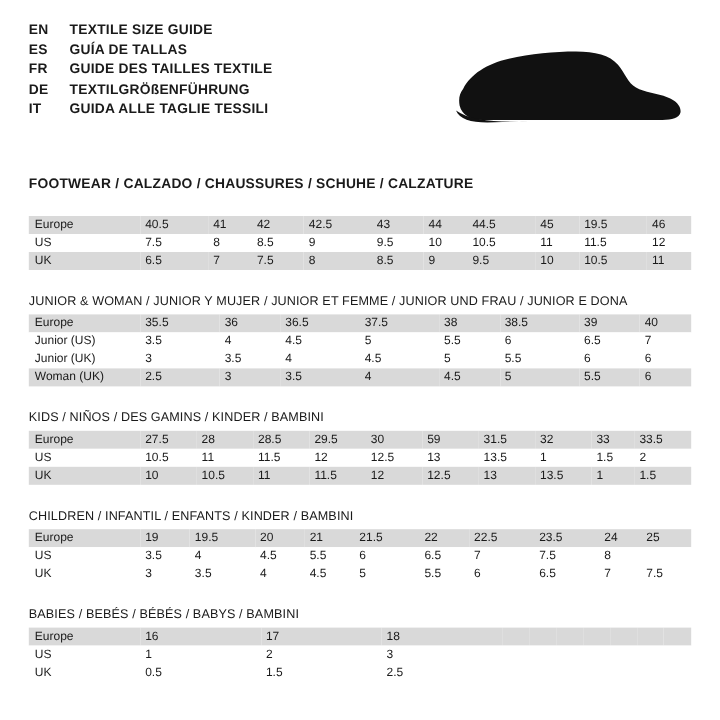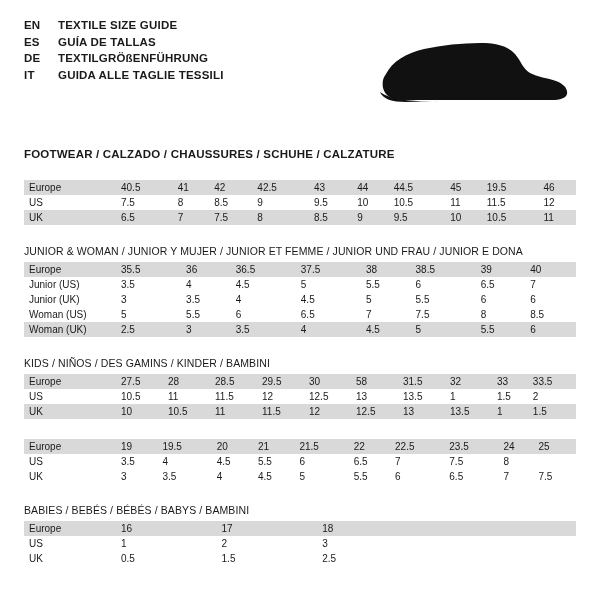--- a/index.html
+++ b/index.html
@@ -104,20 +104,24 @@
   <div class="header">
     <table class="lang-table">
       <tbody>
         <tr>
           <td class="lang-code">EN</td>
           <td class="lang-title">TEXTILE SIZE GUIDE</td>
         </tr>
         <tr>
           <td class="lang-code">ES</td>
           <td class="lang-title">GUÍA DE TALLAS</td>
+        </tr>
+        <tr>
+          <td class="lang-code">FR</td>
+          <td class="lang-title">GUIDE DES TAILLES TEXTILE</td>
         </tr>
         <tr>
           <td class="lang-code">DE</td>
           <td class="lang-title">TEXTILGRÖßENFÜHRUNG</td>
         </tr>
         <tr>
           <td class="lang-code">IT</td>
           <td class="lang-title">GUIDA ALLE TAGLIE TESSILI</td>
         </tr>
       </tbody>
@@ -219,31 +223,20 @@
           <td class="label">Junior (UK)</td>
           <td>3</td>
           <td>3.5</td>
           <td>4</td>
           <td>4.5</td>
           <td>5</td>
           <td>5.5</td>
           <td>6</td>
           <td>6</td>
         </tr>
-        <tr class="plain">
-          <td class="label">Woman (US)</td>
-          <td>5</td>
-          <td>5.5</td>
-          <td>6</td>
-          <td>6.5</td>
-          <td>7</td>
-          <td>7.5</td>
-          <td>8</td>
-          <td>8.5</td>
-        </tr>
         <tr class="shaded">
           <td class="label">Woman (UK)</td>
           <td>2.5</td>
           <td>3</td>
           <td>3.5</td>
           <td>4</td>
           <td>4.5</td>
           <td>5</td>
           <td>5.5</td>
           <td>6</td>
@@ -256,21 +249,21 @@
     <div class="group-title">KIDS / NIÑOS / DES GAMINS / KINDER / BAMBINI</div>
     <table class="sizes">
       <tbody>
         <tr class="shaded">
           <td class="label">Europe</td>
           <td>27.5</td>
           <td>28</td>
           <td>28.5</td>
           <td>29.5</td>
           <td>30</td>
-          <td>58</td>
+          <td>59</td>
           <td>31.5</td>
           <td>32</td>
           <td>33</td>
           <td>33.5</td>
         </tr>
         <tr class="plain">
           <td class="label">US</td>
           <td>10.5</td>
           <td>11</td>
           <td>11.5</td>
@@ -293,20 +286,21 @@
           <td>13</td>
           <td>13.5</td>
           <td>1</td>
           <td>1.5</td>
         </tr>
       </tbody>
     </table>
   </div>
 
   <div class="group">
+    <div class="group-title">CHILDREN / INFANTIL / ENFANTS / KINDER / BAMBINI</div>
     <table class="sizes">
       <tbody>
         <tr class="shaded">
           <td class="label">Europe</td>
           <td>19</td>
           <td>19.5</td>
           <td>20</td>
           <td>21</td>
           <td>21.5</td>
           <td>22</td>

